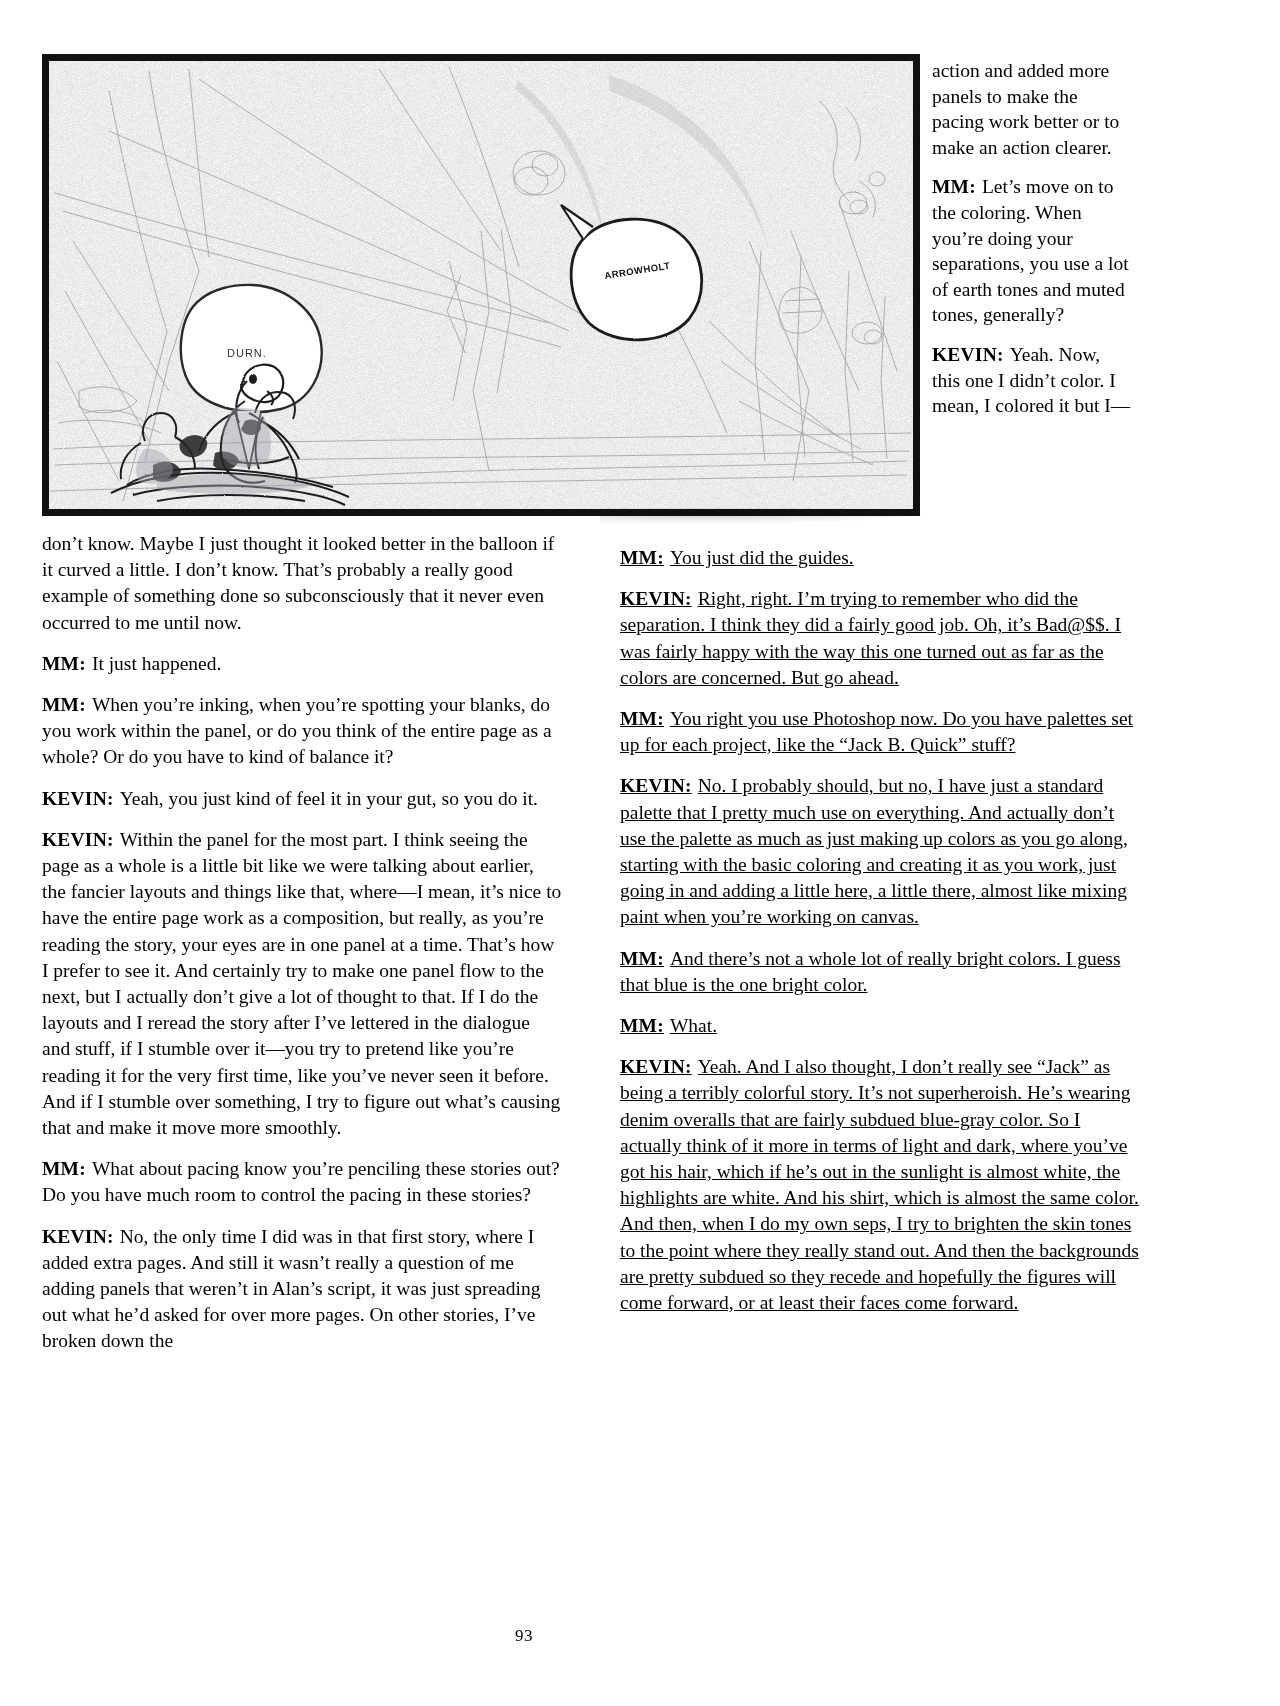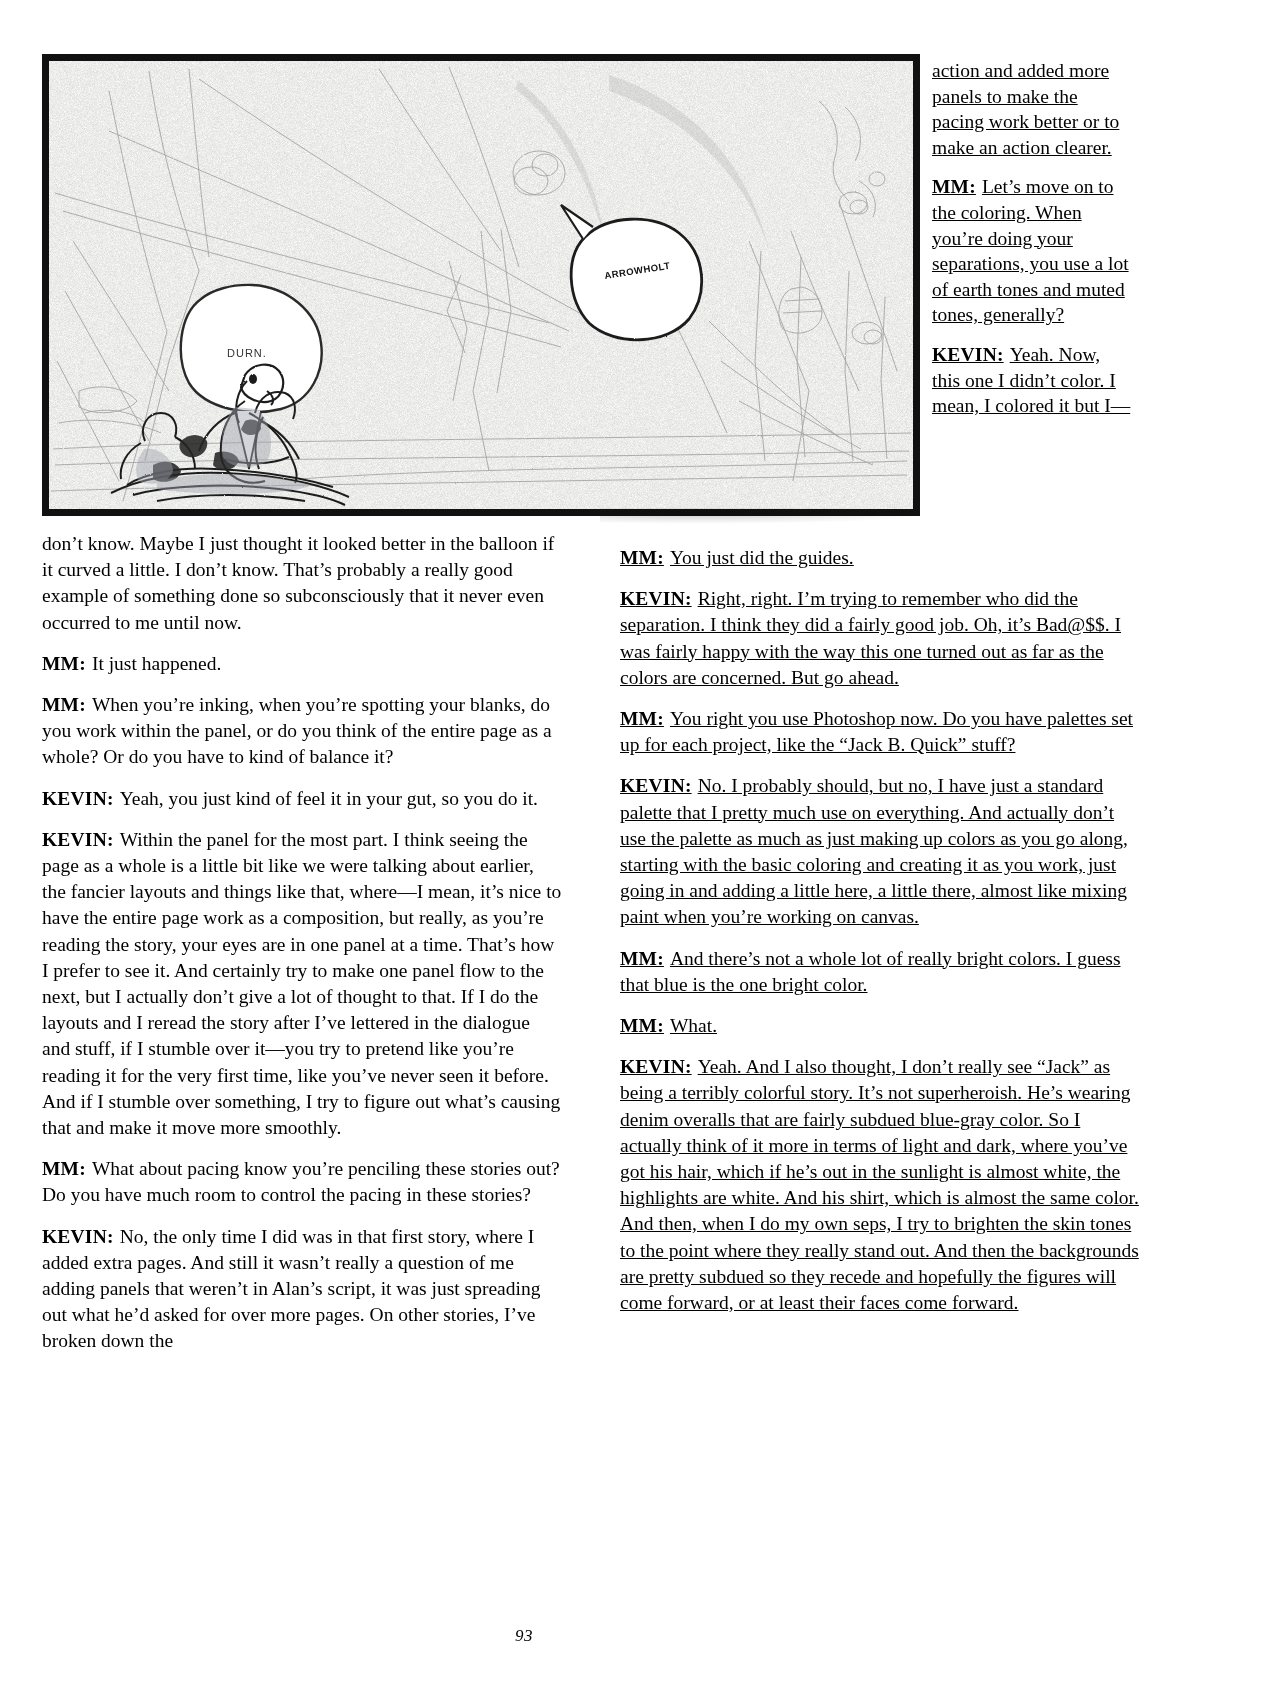--- a/index.html
+++ b/index.html
@@ -66,21 +66,20 @@
     left: 932px;
     top: 58px;
     width: 200px;
   }
   .aside-col p {
     margin: 0 0 14px 0;
     font-size: 19.5px;
     line-height: 25.6px;
     text-align: left;
     hyphens: auto;
-    text-decoration: underline;
   }
 
   
   .cols {
     position: absolute;
     left: 42px;
     top: 531px;
     width: 1098px;
     height: 1010px;
   }
@@ -107,21 +106,20 @@
 
   
   .folio {
     position: absolute;
     left: 0;
     top: 1626px;
     width: 1048px;
     text-align: center;
     font-size: 17px;
     letter-spacing: 0.5px;
-    font-style: italic;
   }
 
   
   .scan-smudge {
     position: absolute;
     left: 600px;
     top: 508px;
     width: 330px;
     height: 16px;
     background: radial-gradient(ellipse at 30% 40%, rgba(0,0,0,0.18), rgba(0,0,0,0) 70%);

